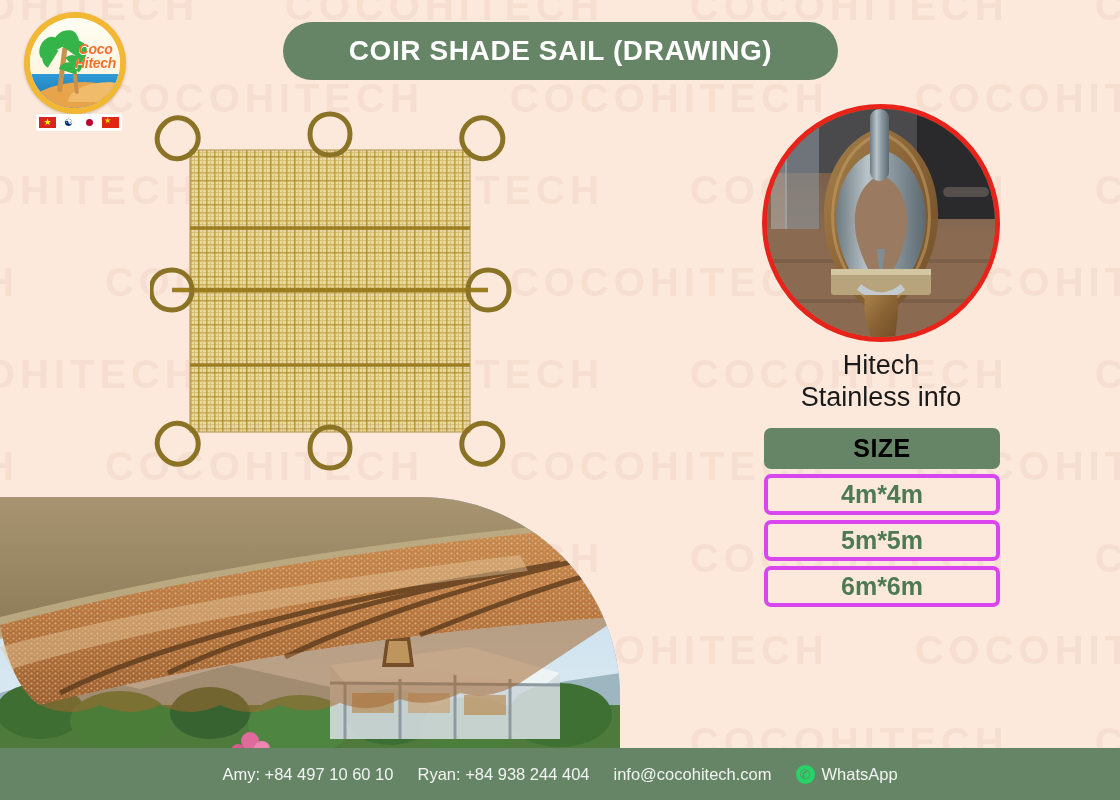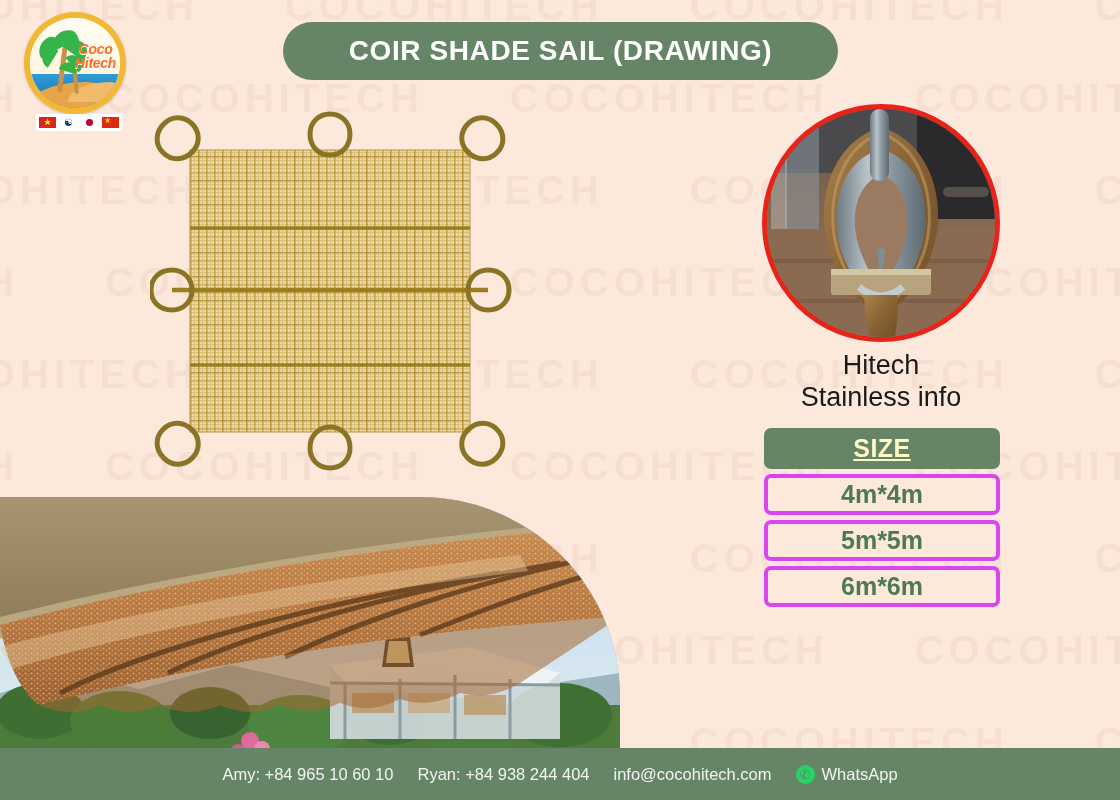--- a/index.html
+++ b/index.html
@@ -191,23 +191,22 @@
     height: 41px;
     border-radius: 7px;
     display: flex; align-items: center; justify-content: center;
     margin-bottom: 5px;
     font-weight: 700;
     font-size: 25px;
     font-family: "Liberation Sans", sans-serif;
   }
   #size-table .head {
     background: #658566;
-    color: #fef9c3;
+    color: #000000;
     letter-spacing: .5px;
-    text-decoration: underline;
   }
   #size-table .cell {
     background: #FCE9DC;
     color: #4E7A53;
     border: 4px solid #d946ef;
   }
 
   
   #scene-photo {
     position: absolute; left: 0; top: 497px;
@@ -474,21 +473,21 @@
 
           <path d="M0 150 C 120 118, 300 84, 520 58 L528 74 C 310 100, 130 136, 12 172 Z" fill="#E5C79C" opacity=".45"></path>
 
           <path d="M40 208 q 30 14 60 0 q 30 14 60 0 q 30 14 60 0 q 30 14 60 0 q 30 12 60 -2 q 30 12 60 -4 q 30 10 60 -6 q 30 8 60 -10 L620 120 C 430 132, 210 164, 40 208 Z" fill="#A4672F" opacity=".55"></path>
         </g>
       </svg>
     </div>
   </div>
 
   <div id="footer">
-    <div class="fitem">Amy: +84 965 10 60 10</div>
+    <div class="fitem">Amy: +84 497 10 60 10</div>
     <div class="fitem">Ryan: +84 938 244 404</div>
     <div class="fitem">info@cocohitech.com</div>
     <div class="fitem">
       <span class="wa-icon">✆</span>
       <span>WhatsApp</span>
     </div>
   </div>
 
 </div>
 

